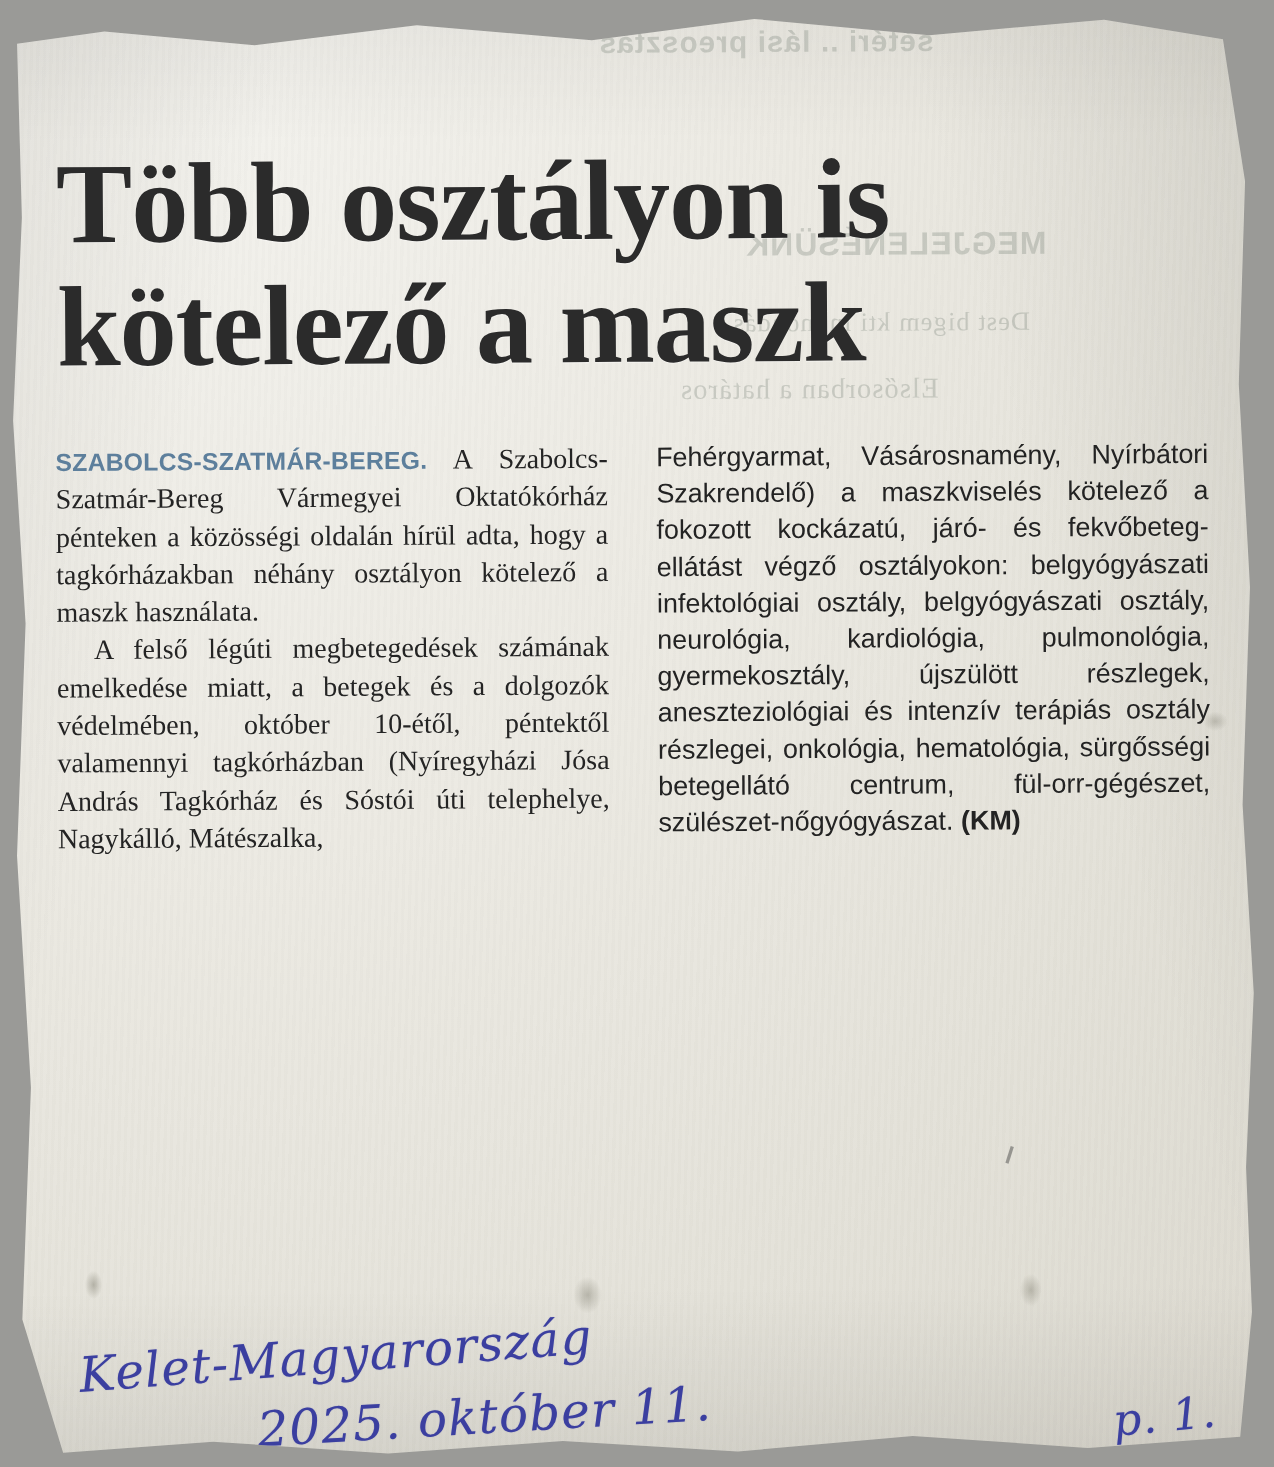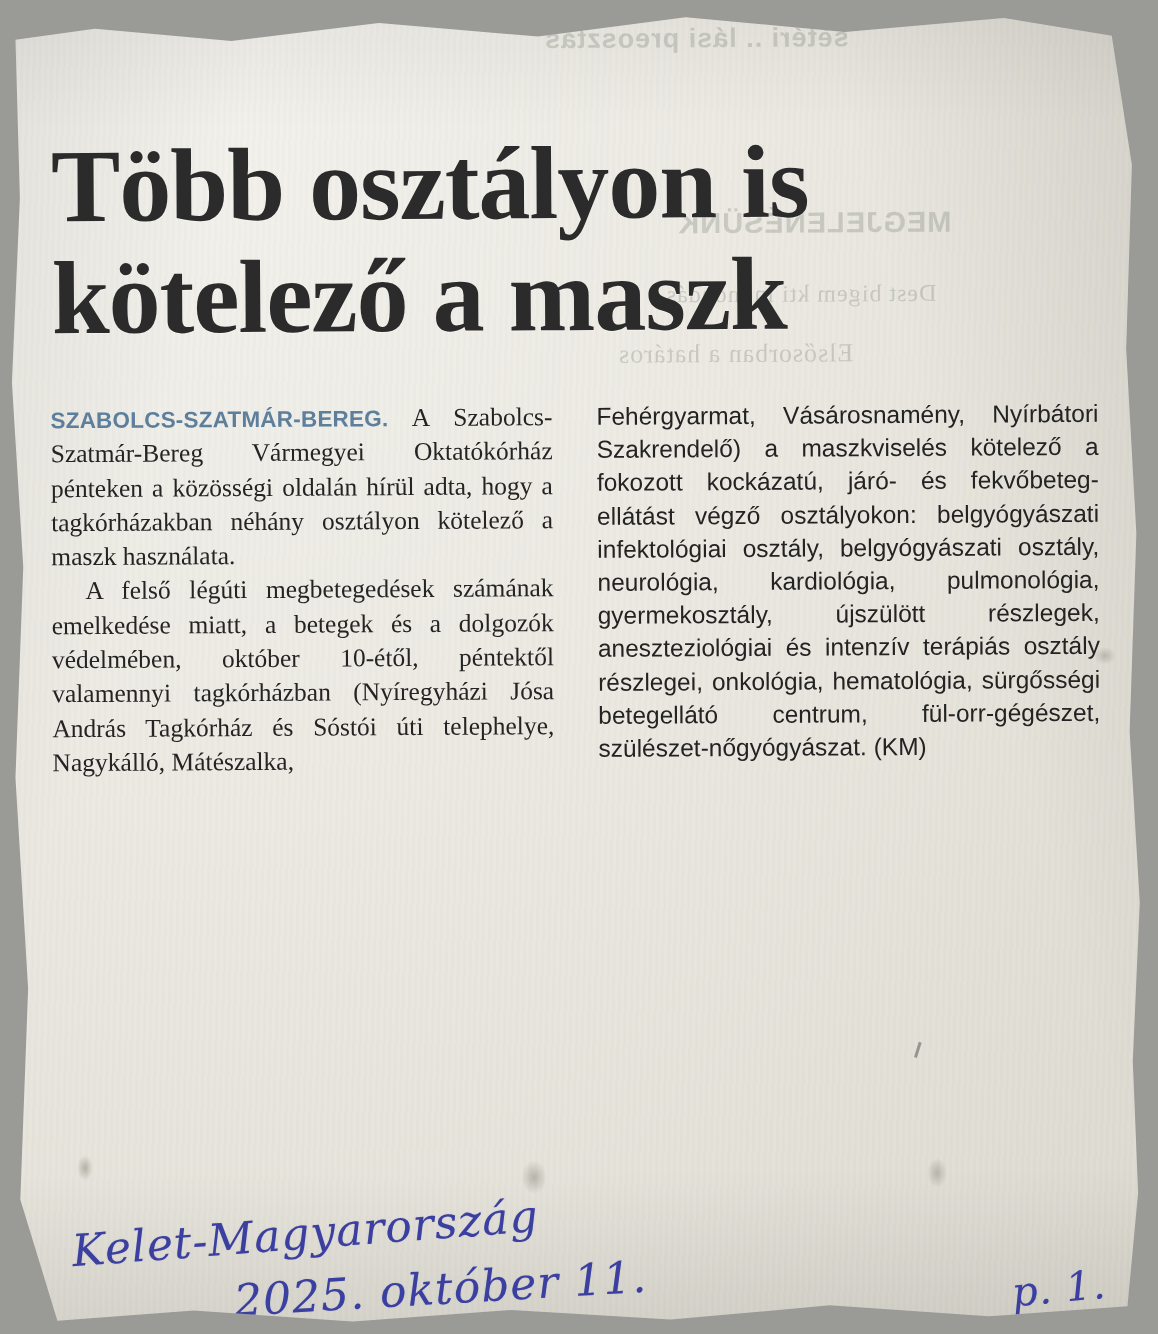--- a/index.html
+++ b/index.html
@@ -110,21 +110,21 @@
     color: #5d7f9c;
   }
   .col-right {
     font-family: "Liberation Sans", sans-serif;
     font-size: 24.5px;
     line-height: 1.355;
     color: #232323;
   }
   .sig {
     font-family: "Liberation Sans", sans-serif;
-    font-weight: 400;
+    font-weight: 700;
   }
 
   
   .hand {
     position: absolute;
     color: #3b3fa0;
     font-family: "DejaVu Serif", serif;
     font-style: italic;
     font-size: 44px;
     letter-spacing: 1px;

